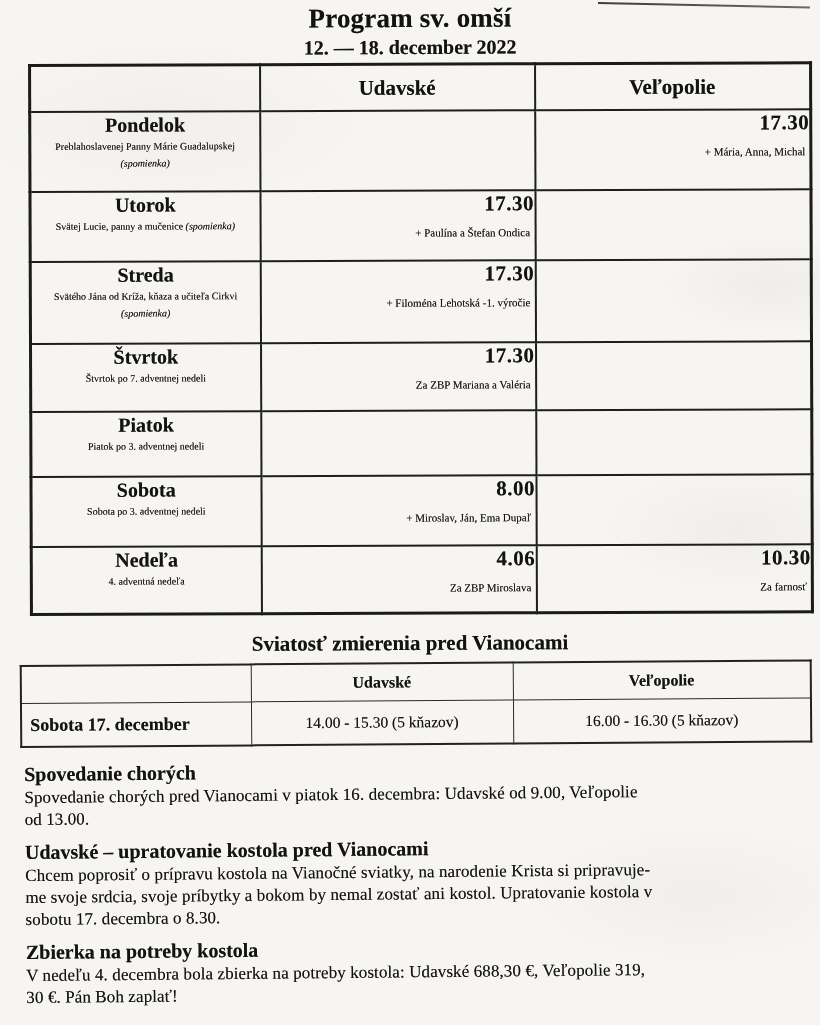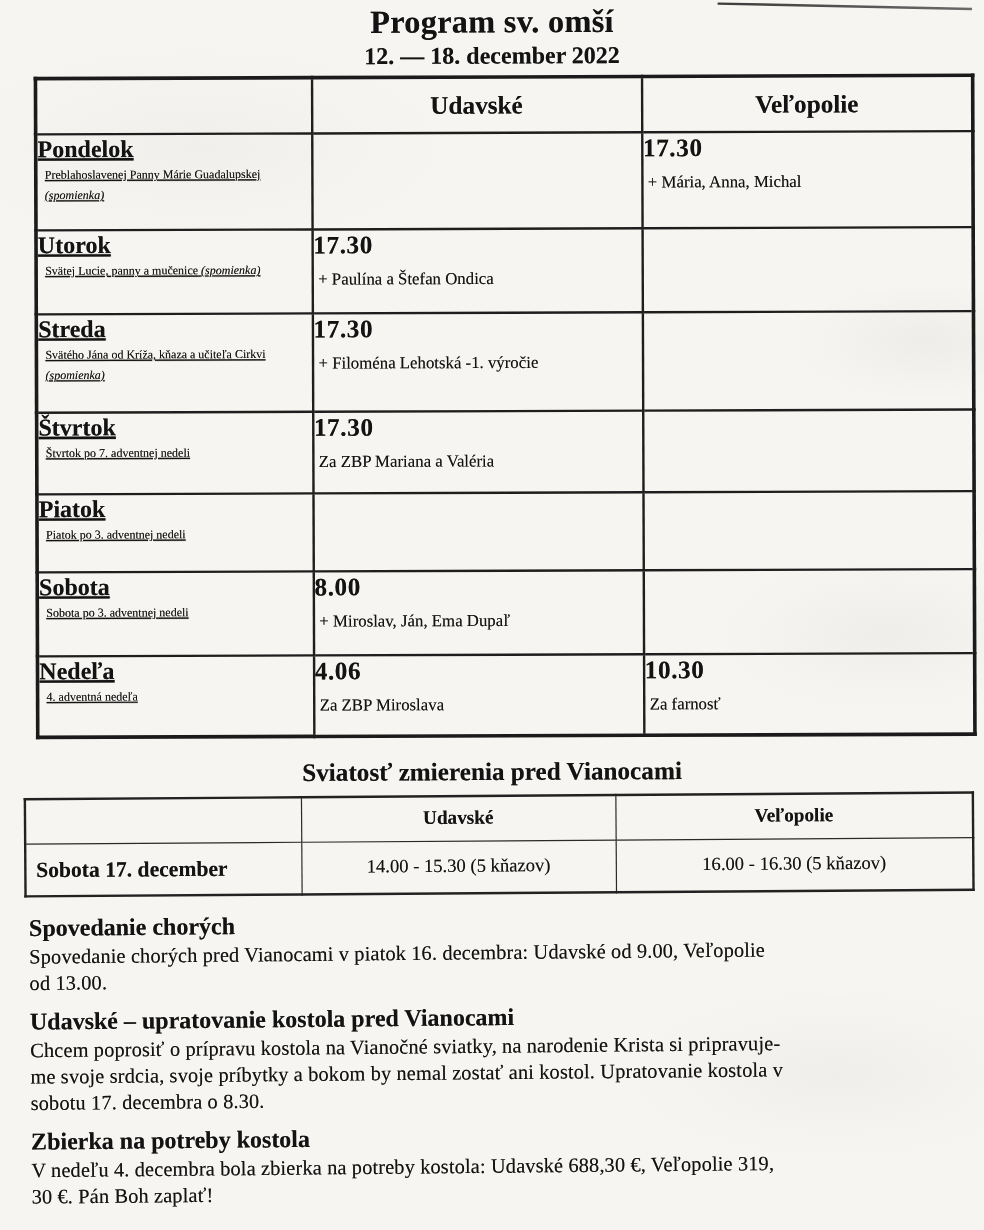--- a/index.html
+++ b/index.html
@@ -32,27 +32,27 @@
     margin:4px 0 0 29px; width:783px;
     border:3px solid #1b1b1b;
     transform:rotate(-0.2deg); transform-origin:0 50%;
   }
   .mass-table td{ border:2px solid #1e1e1e; vertical-align:top; padding:0; overflow:hidden; }
   .mass-table .c1{ width:230px; }
   .mass-table .c2{ width:275px; }
   .mass-table .c3{ width:276px; }
   .mass-table tr.hrow td{ height:44px; vertical-align:middle; }
   .col-head{ font-size:21px; font-weight:bold; text-align:center; }
-  .day-cell{ text-align:left; padding-top:5px;text-decoration:underline; }
+  .day-cell{ text-align:center; padding-top:5px; }
   .day{ font-size:20px; font-weight:bold; line-height:24px; }
   .day-desc{ font-size:10px; line-height:17px; padding:1px 6px 0 6px; }
   .day-desc i{ font-style:italic; }
-  .slot{ text-align:left; padding-top:6px;font-family:Liberation Serif, serif; }
+  .slot{ text-align:right; padding-top:6px;font-family:Liberation Serif, serif; }
   .time{ font-size:21px; font-weight:bold; line-height:25px; letter-spacing:0.5px; }
-  .intent{ font-size:14px; line-height:19px; margin-top:7px; padding:0 4px; }
+  .intent{ font-size:11px; line-height:19px; margin-top:7px; padding:0 4px; }
   tr.r1 td{ height:78px; } tr.r2 td{ height:68px; } tr.r3 td{ height:80px; }
   tr.r4 td{ height:66px; } tr.r5 td{ height:63px; } tr.r6 td{ height:68px; }
   tr.r7 td{ height:65px;margin-top:35px; }
 
   .section-title{
     text-align:center; font-size:21px; font-weight:bold;
     margin-top:15px; transform:rotate(-0.3deg);
   }
   .conf-table{
     margin:9px 0 0 20px; width:790px;

